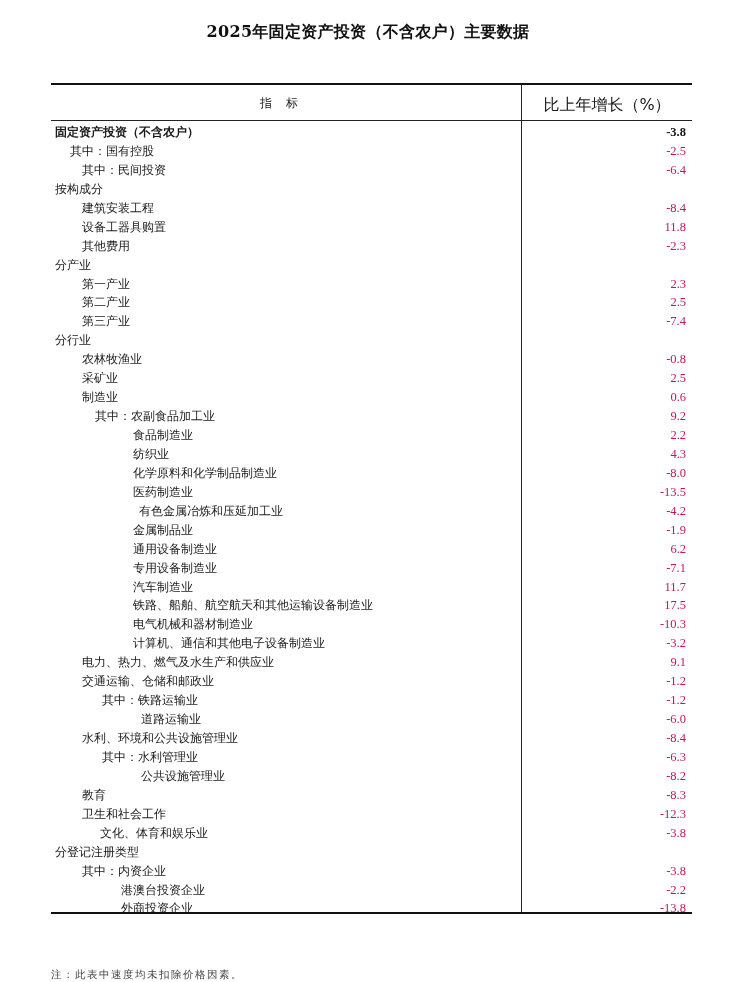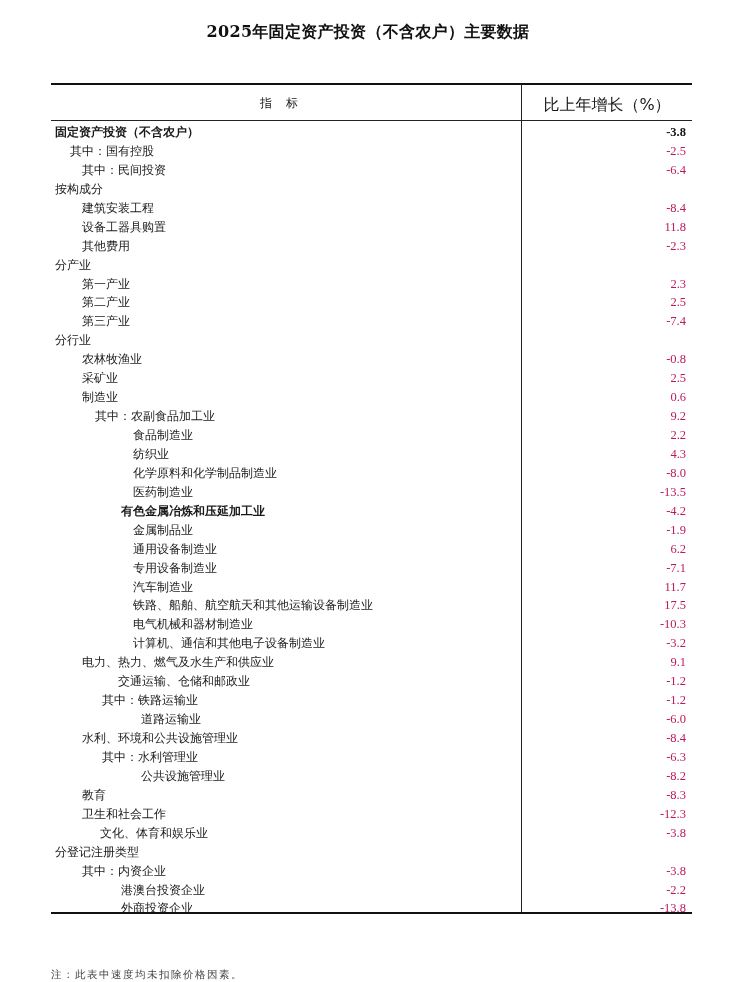--- a/index.html
+++ b/index.html
@@ -109,21 +109,21 @@
       </div>
       <div class="row">
         <div class="lbl" style="left: 82px;"><span>化学原料和化学制品制造业</span></div>
         <div class="val">-8.0</div>
       </div>
       <div class="row">
         <div class="lbl" style="left: 82px;"><span>医药制造业</span></div>
         <div class="val">-13.5</div>
       </div>
       <div class="row">
-        <div class="lbl" style="left: 70px; font-weight: bold;"><span>有色金属冶炼和压延加工业</span></div>
+        <div class="lbl" style="left: 88px;"><span>有色金属冶炼和压延加工业</span></div>
         <div class="val">-4.2</div>
       </div>
       <div class="row">
         <div class="lbl" style="left: 82px;"><span>金属制品业</span></div>
         <div class="val">-1.9</div>
       </div>
       <div class="row">
         <div class="lbl" style="left: 82px;"><span>通用设备制造业</span></div>
         <div class="val">6.2</div>
       </div>
@@ -145,21 +145,21 @@
       </div>
       <div class="row">
         <div class="lbl" style="left: 82px;"><span>计算机、通信和其他电子设备制造业</span></div>
         <div class="val">-3.2</div>
       </div>
       <div class="row">
         <div class="lbl" style="left: 31px;"><span>电力、热力、燃气及水生产和供应业</span></div>
         <div class="val">9.1</div>
       </div>
       <div class="row">
-        <div class="lbl" style="left: 31px; margin-left: 36px;"><span>交通运输、仓储和邮政业</span></div>
+        <div class="lbl" style="left: 31px;"><span>交通运输、仓储和邮政业</span></div>
         <div class="val">-1.2</div>
       </div>
       <div class="row">
         <div class="lbl" style="left: 51px;"><span class="pre">其中：</span><span>铁路运输业</span></div>
         <div class="val">-1.2</div>
       </div>
       <div class="row">
         <div class="lbl" style="left: 90px;"><span>道路运输业</span></div>
         <div class="val">-6.0</div>
       </div>

